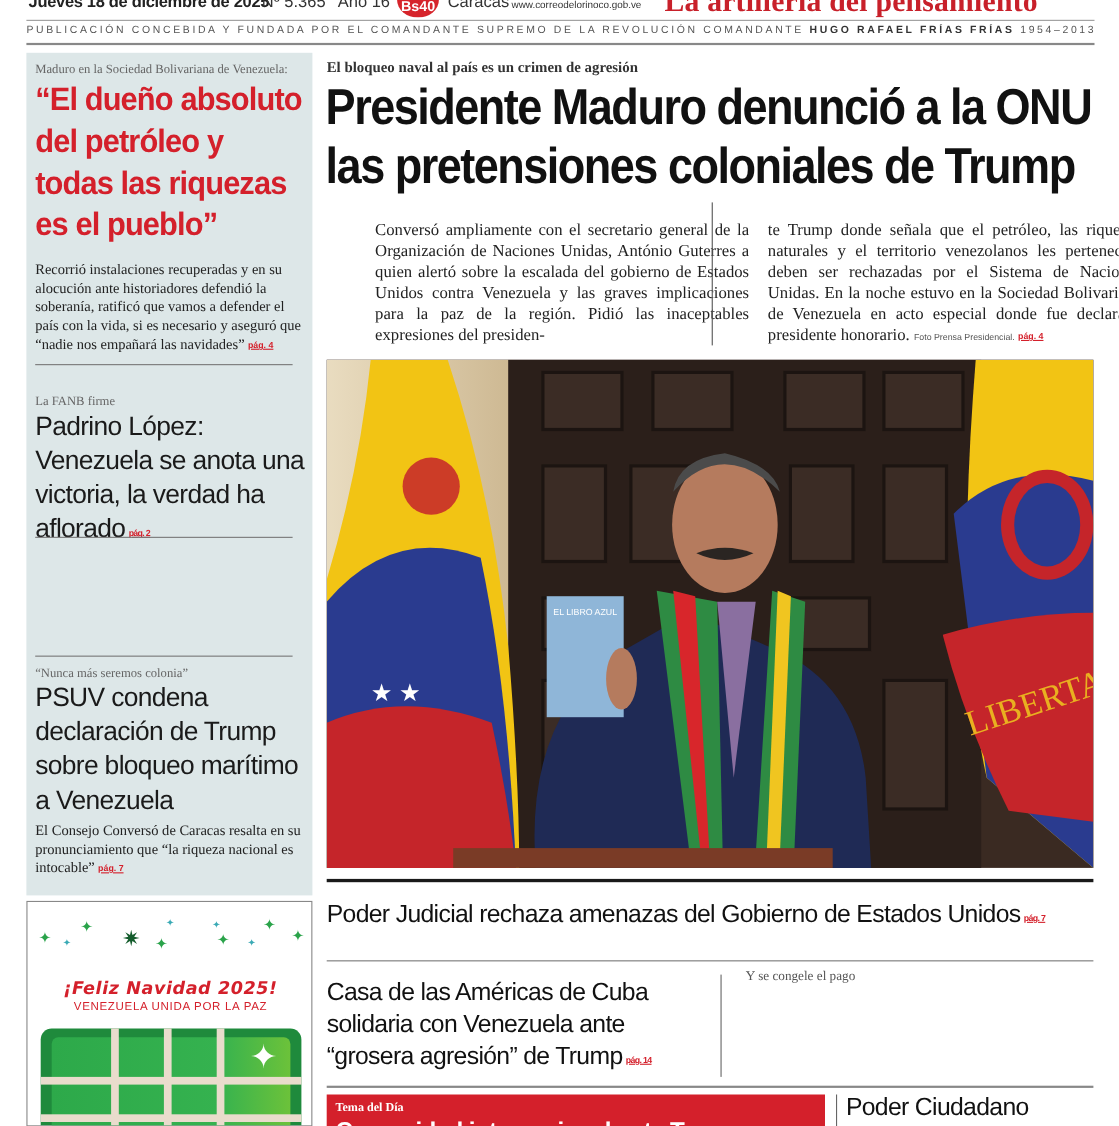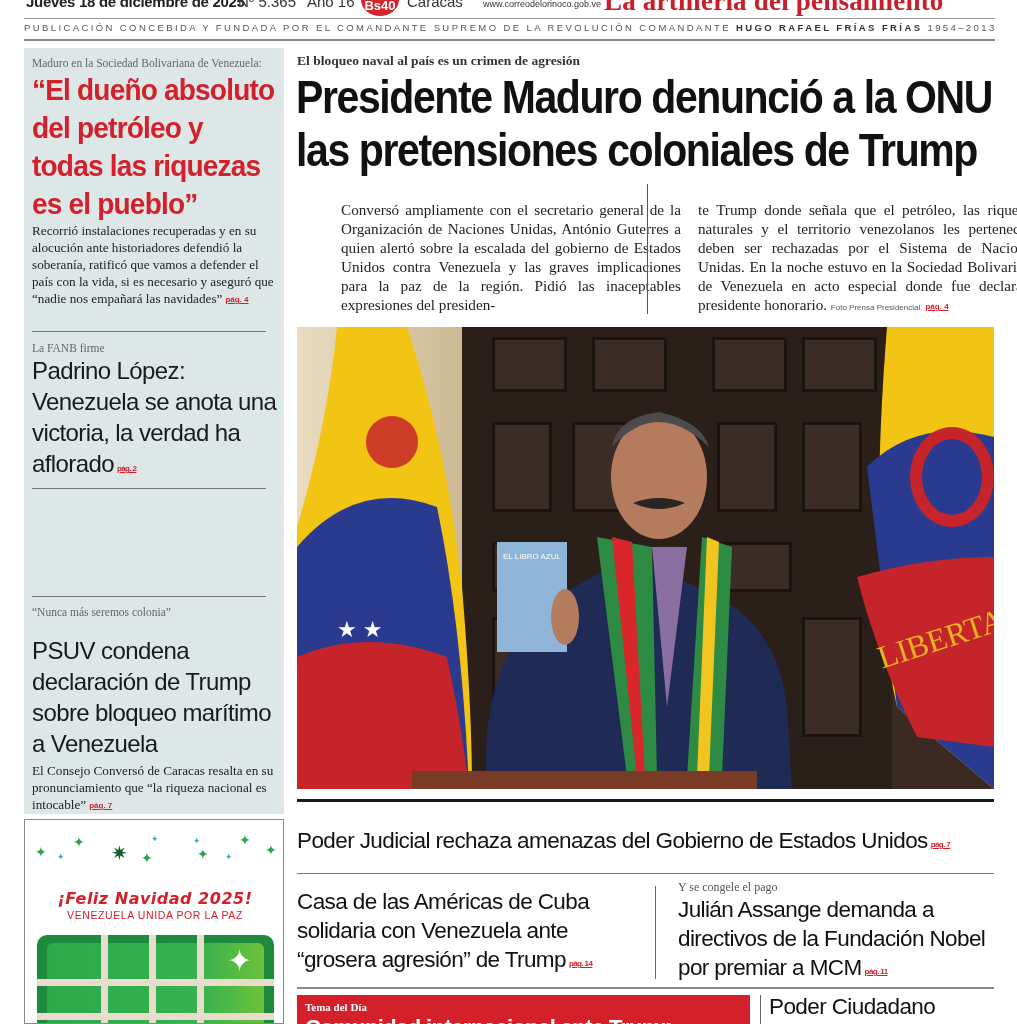--- a/index.html
+++ b/index.html
@@ -6,21 +6,21 @@
   html, body { width: 1017px; height: 1024px; overflow: hidden; background: #ffffff; }
   body { position: relative; font-family: "Liberation Sans", sans-serif; color: #1a1a1a; }
 
   
   .masthead-top { position: absolute; left: 0; top: 0; width: 1017px; height: 16px; overflow: hidden; }
   .mt-date { position: absolute; left: 26px; top: -7px; font: bold 15px "Liberation Sans", sans-serif; color: #222; letter-spacing: -0.3px; white-space: nowrap; }
   .mt-num { position: absolute; left: 238px; top: -7px; font: 15px "Liberation Sans", sans-serif; color: #333; white-space: nowrap; }
   .mt-year { position: absolute; left: 307px; top: -7px; font: 15px "Liberation Sans", sans-serif; color: #333; white-space: nowrap; }
   .mt-price { position: absolute; left: 361px; top: -16px; width: 38px; height: 32px; border-radius: 50%; background: #d6242b; color: #fff; font: bold 13px "Liberation Sans", sans-serif; text-align: center; line-height: 44px; }
   .mt-city { position: absolute; left: 407px; top: -7px; font: 15px "Liberation Sans", sans-serif; color: #333; white-space: nowrap; }
-  .mt-web { position: absolute; left: 483px; top: -1px; font: 9px "Liberation Sans", sans-serif; color: #333; white-space: nowrap; text-align: right; }
+  .mt-web { position: absolute; left: 465px; top: -1px; font: 9px "Liberation Sans", sans-serif; color: #333; white-space: nowrap; text-align: right; }
   .mt-slogan { position: absolute; left: 604px; top: -14px; font: bold 27px "Liberation Serif", serif; color: #c8202a; white-space: nowrap; letter-spacing: 0.2px; }
   .rule-1 { position: absolute; left: 24px; top: 18px; width: 971px; height: 1px; background: #999; }
   .pub-line { position: absolute; left: 24px; top: 22px; width: 971px; height: 14px; font: 9.5px "Liberation Sans", sans-serif; color: #555; letter-spacing: 2.4px; white-space: nowrap; overflow: hidden; }
   .pub-line b { color: #333; }
   .rule-2 { position: absolute; left: 24px; top: 39px; width: 971px; height: 2px; background: #888; }
 
   
   .left-col { position: absolute; left: 24px; top: 48px; width: 260px; height: 766px; background: #dde7e8; }
   .lc-story { position: absolute; left: 8px; width: 248px; }
   .kicker-serif { font: 11.5px "Liberation Serif", serif; color: #666; white-space: nowrap; }
@@ -87,35 +87,35 @@
   <span class="mt-slogan">La artillería del pensamiento</span>
 </div>
 <div class="rule-1"></div>
 <div class="pub-line"><span>PUBLICACIÓN CONCEBIDA Y FUNDADA POR EL COMANDANTE SUPREMO DE LA REVOLUCIÓN COMANDANTE</span> <b>HUGO RAFAEL FRÍAS FRÍAS</b> <span>1954–2013</span></div>
 <div class="rule-2"></div>
 
 <div class="left-col">
   <div class="lc-story" style="top:9px;">
     <div class="kicker-serif">Maduro en la Sociedad Bolivariana de Venezuela:</div>
     <div class="lead-title" style="margin-top:3px;">“El dueño absoluto del petróleo y todas las riquezas es el pueblo”</div>
-    <div class="lead-body" style="margin-top:6px;"><span>Recorrió instalaciones recuperadas y en su alocución ante historiadores defendió la soberanía, ratificó que vamos a defender el país con la vida, si es necesario y aseguró que “nadie nos empañará las navidades”</span><span class="pag">pág. 4</span></div>
+    <div class="lead-body" style="margin-top:20px;"><span>Recorrió instalaciones recuperadas y en su alocución ante historiadores defendió la soberanía, ratificó que vamos a defender el país con la vida, si es necesario y aseguró que “nadie nos empañará las navidades”</span><span class="pag">pág. 4</span></div>
   </div>
   <div class="lc-rule" style="top:283px;"></div>
 
-  <div class="lc-story" style="top:294px;">
+  <div class="lc-story" style="top:311px;">
     <div class="kicker-serif">La FANB firme</div>
     <div class="side-title" style="margin-top:1px;"><span>Padrino López: Venezuela se anota una victoria, la verdad ha aflorado</span><span class="pag">pág. 2</span></div>
   </div>
   <div class="lc-rule" style="top:440px;"></div>
 
   <div class="lc-rule" style="top:548px;"></div>
 
   <div class="lc-story" style="top:558px;">
     <div class="kicker-serif">“Nunca más seremos colonia”</div>
-    <div class="side-title" style="margin-top:17px;">PSUV condena declaración de Trump sobre bloqueo marítimo a Venezuela</div>
+    <div class="side-title" style="margin-top:1px;">PSUV condena declaración de Trump sobre bloqueo marítimo a Venezuela</div>
     <div class="lead-body" style="margin-top:3px;"><span>El Consejo Conversó de Caracas resalta en su pronunciamiento que “la riqueza nacional es intocable”</span><span class="pag">pág. 7</span></div>
   </div>
 </div>
 
 <div class="ad">
   <div class="ad-stars">
     <span style="left:10px;top:16px;">✦</span>
       <span style="left:32px;top:24px;font-size:9px;color:#3aaab5;">✦</span>
     <span style="left:48px;top:6px;">✦</span>
       <span style="left:86px;top:13px;color:#145c2c;font-size:20px;">✷</span>
@@ -192,31 +192,30 @@
     <path d="M205 140 L220 300 L240 140Z" fill="#8a6fa0"></path>
     <rect x="50" y="135" width="70" height="110" fill="#8fb6d8"></rect>
     <text x="56" y="152" fill="#fff" font-size="8">EL LIBRO AZUL</text>
     <ellipse cx="118" cy="210" rx="14" ry="28" fill="#b57b5e"></ellipse>
   </svg>
   <div class="ph-podium"></div>
 </div>
 
 <div class="heavy-rule"></div>
 <div style="position:absolute;left:297px;top:814px;">
-  <div class="lower-title" style="white-space:nowrap;margin-top:12px;"><span>Poder Judicial rechaza amenazas del Gobierno de Estados Unidos</span><span class="pag">pág. 7</span></div>
+  <div class="lower-title" style="white-space:nowrap;margin-top:2px;"><span>Poder Judicial rechaza amenazas del Gobierno de Estados Unidos</span><span class="pag">pág. 7</span></div>
 </div>
 <div class="thin-rule" style="left:297px;top:873px;width:697px;"></div>
 
 <div style="position:absolute;left:297px;top:887px;width:350px;">
   <div class="lower-title"><span>Casa de las Américas de Cuba solidaria con Venezuela ante “grosera agresión” de Trump</span><span class="pag">pág. 14</span></div>
 </div>
 <div class="v-div" style="left:655px;top:886px;height:93px;"></div>
 <div style="position:absolute;left:678px;top:880px;width:320px;">
   <div class="kicker-light">Y se congele el pago</div>
-  <div class="lower-title" style="margin-top:0px;"><span>Julián Assange demanda a directivos de la Fundación Nobel por premiar a MCM</span><span class="pag">pág. 11</span></div>
 </div>
 <div class="thin-rule" style="left:297px;top:987px;width:697px;height:2px;background:#888;"></div>
 
 <div class="tema">
   <div class="tema-kicker">Tema del Día</div>
   <div class="tema-title">Comunidad internacional ante Trump</div>
 </div>
 <div class="v-div" style="left:760px;top:995px;height:29px;"></div>
 <div class="lower-title" style="position:absolute;left:769px;top:992px;white-space:nowrap;">Poder Ciudadano</div>
 

